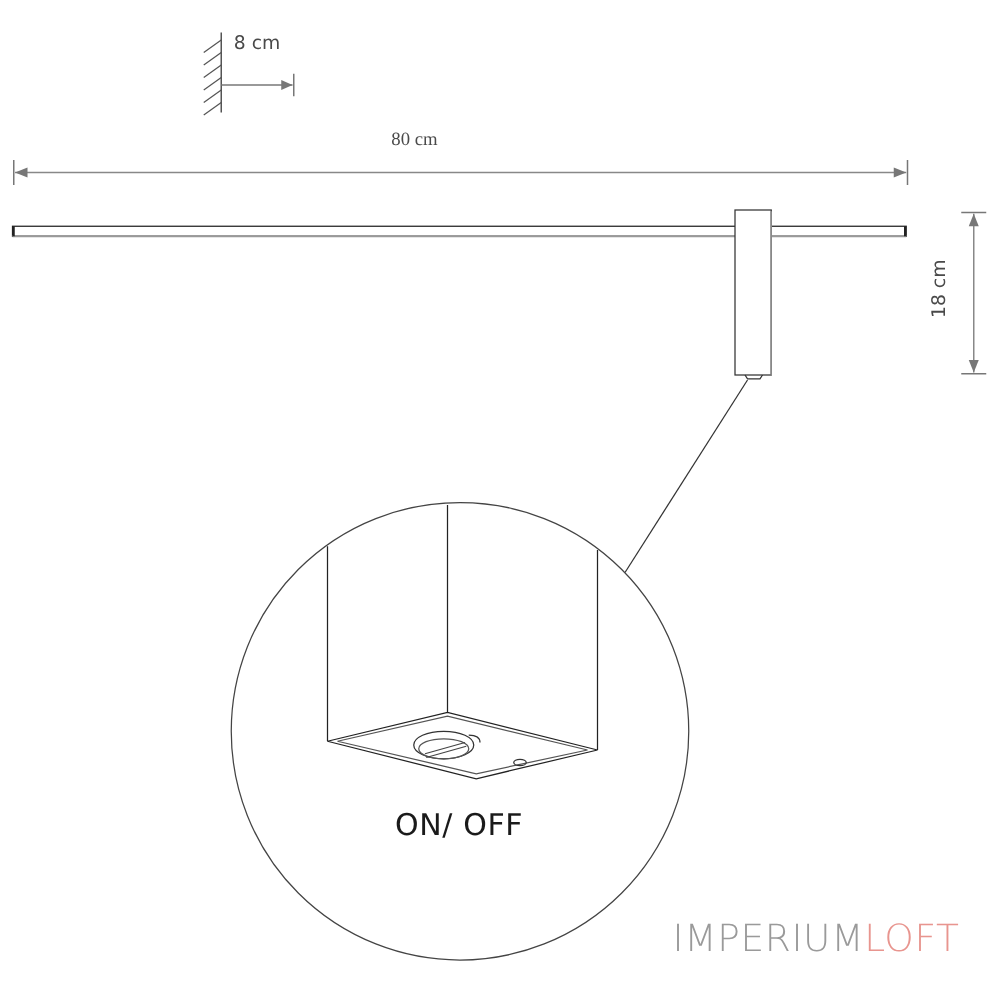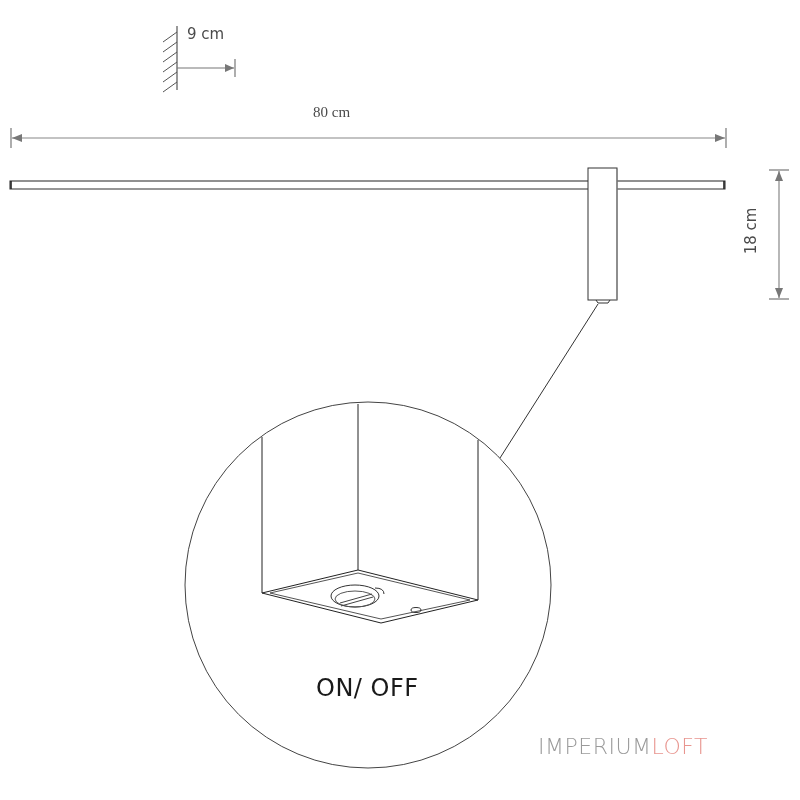--- a/index.html
+++ b/index.html
@@ -1,21 +1,21 @@
 <!DOCTYPE html>
 <html><head>
 <meta charset="utf-8">
 <style>
   html, body { margin: 0; padding: 0; background: #ffffff; }
   body { width: 800px; height: 800px; position: relative; overflow: hidden; font-family: "DejaVu Sans", sans-serif; }
   #diagram { position: absolute; left: 0; top: 0; width: 800px; height: 800px; }
   .dim-label { position: absolute; font-family: "DejaVu Sans", sans-serif; font-size: 15px; color: #4a4a4a; white-space: nowrap; }
   .dim-vert { transform: rotate(-90deg); transform-origin: center center; }
   .callout-label { position: absolute; font-family: "DejaVu Sans", sans-serif; font-size: 24px; color: #1a1a1a; letter-spacing: 0.5px; white-space: nowrap; }
-  .brand { position: absolute; left: 538px; top: 734px; font-family: "DejaVu Sans", sans-serif; font-size: 22px; font-weight: 300; letter-spacing: 0.5px; white-space: nowrap; }
+  .brand { position: absolute; left: 538px; top: 734px; font-family: "DejaVu Sans", sans-serif; font-size: 30px; font-weight: 300; letter-spacing: 0.5px; white-space: nowrap; }
   .brand .a { color: #9a9a9a; }
   .brand .b { color: #e8958f; }
 </style>
 </head>
 <body>
 
 <svg id="diagram" viewBox="0 0 800 800" xmlns="http://www.w3.org/2000/svg">
 
   <g>
     <line x1="177" y1="26" x2="177" y2="90" stroke="#555" stroke-width="1.2"></line>
@@ -79,21 +79,21 @@
       <ellipse cx="355" cy="599" rx="20" ry="8" stroke="#555"></ellipse>
       <line x1="340" y1="603" x2="372" y2="594" stroke="#444"></line>
       <line x1="341" y1="606" x2="373" y2="597" stroke="#444"></line>
       <path d="M375,588 Q384,588 384,594" stroke="#333"></path>
     </g>
 
     <ellipse cx="416" cy="610" rx="5" ry="2.5" stroke="#333"></ellipse>
   </g>
 </svg>
 
-<div class="dim-label" style="left:187px; top:25px;">9 cm</div>
+<div class="dim-label" style="left:187px; top:25px;">8 cm</div>
 <div class="dim-label" style="left:313px; top:104px;font-family:Liberation Serif, serif;">80 cm</div>
 <div class="dim-label dim-vert" style="left:728px; top:222px;">18 cm</div>
 
-<div class="callout-label" style="left:316px; top:646px;margin-top:28px;">ON/ OFF</div>
+<div class="callout-label" style="left:316px; top:646px;">ON/ OFF</div>
 
 <div class="brand">
   <span class="a">IMPERIUM</span><span class="b">LOFT</span>
 </div>
 
 </body></html>

